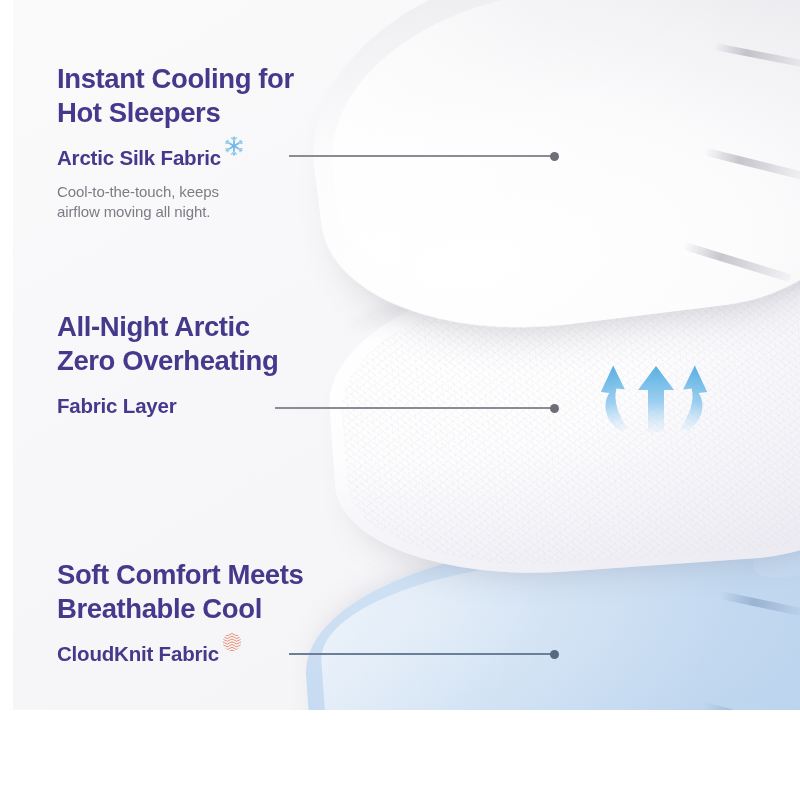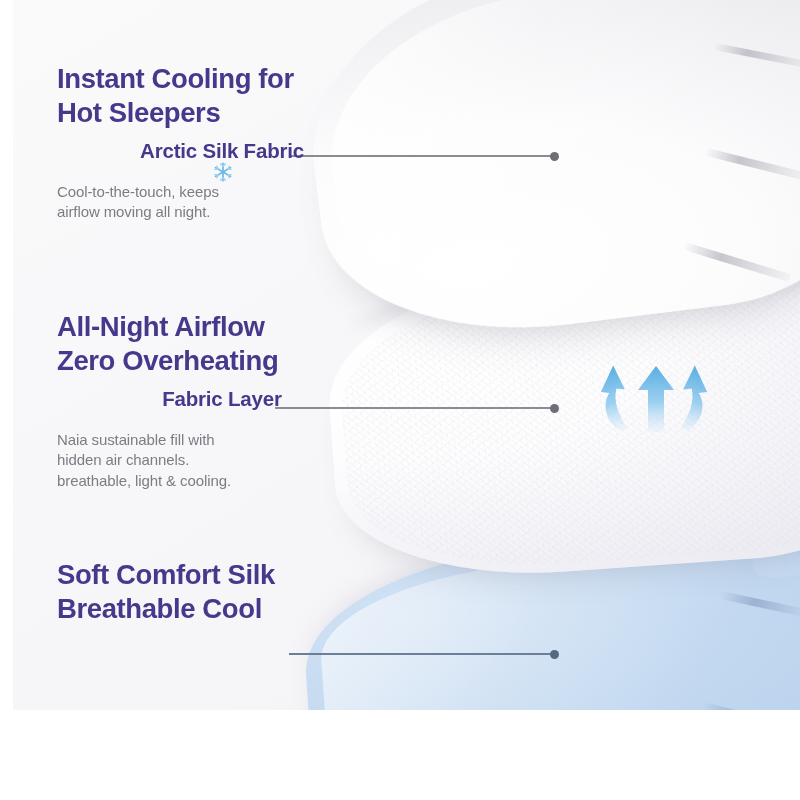--- a/index.html
+++ b/index.html
@@ -172,24 +172,23 @@
     color: #45398c;
     font-size: 27.5px;
     font-weight: bold;
     line-height: 1.23;
     letter-spacing: -0.4px;
     margin: 0;
     white-space: pre-line;
   }
   .sub-row {
     display: flex;
-    align-items: center;
+    align-items: flex-end;
     margin-top: 11px;
     height: 28px;
-    flex-direction: column;
   }
   .subhead {
     color: #45398c;
     font-size: 20.5px;
     font-weight: bold;
     letter-spacing: -0.2px;
     line-height: 1;
   }
   .sub-icon {
     width: 22px; height: 22px;
@@ -282,28 +281,46 @@
             <path d="M17.5 8.9 L20.8 9.1 M17.5 8.9 L18.8 5.9"></path>
           </g>
         </svg>
       </span>
     </div>
     <p class="body">Cool-to-the-touch, keeps
 airflow moving all night.</p>
   </div>
 
   <div class="block" id="block-2">
-    <p class="headline">All-Night Airflow
+    <p class="headline">All-Night Arctic
 Zero Overheating</p>
     <div class="sub-row">
       <span class="subhead">Fabric Layer</span>
     </div>
-    <p class="body">Naia sustainable fill with
-hidden air channels.
-breathable, light &amp; cooling.</p>
   </div>
 
   <div class="block" id="block-3">
-    <p class="headline">Soft Comfort Silk
+    <p class="headline">Soft Comfort Meets
 Breathable Cool</p>
+    <div class="sub-row">
+      <span class="subhead">CloudKnit Fabric</span>
+      <span class="sub-icon">
+        <svg width="22" height="22" viewBox="0 0 24 24">
+          <defs>
+            <clipPath id="knitclip">
+                <circle cx="12" cy="12" r="10"></circle>
+              </clipPath>
+          </defs>
+          <g clip-path="url(#knitclip)" stroke="#e8836a" stroke-width="1.05" fill="none" opacity="0.95">
+            <path d="M-1 4 q2.6 -2.6 5.2 0 q2.6 2.6 5.2 0 q2.6 -2.6 5.2 0 q2.6 2.6 5.2 0 q2.6 -2.6 5.2 0"></path>
+            <path d="M-1 7 q2.6 -2.6 5.2 0 q2.6 2.6 5.2 0 q2.6 -2.6 5.2 0 q2.6 2.6 5.2 0 q2.6 -2.6 5.2 0"></path>
+            <path d="M-1 10 q2.6 -2.6 5.2 0 q2.6 2.6 5.2 0 q2.6 -2.6 5.2 0 q2.6 2.6 5.2 0 q2.6 -2.6 5.2 0"></path>
+            <path d="M-1 13 q2.6 -2.6 5.2 0 q2.6 2.6 5.2 0 q2.6 -2.6 5.2 0 q2.6 2.6 5.2 0 q2.6 -2.6 5.2 0"></path>
+            <path d="M-1 16 q2.6 -2.6 5.2 0 q2.6 2.6 5.2 0 q2.6 -2.6 5.2 0 q2.6 2.6 5.2 0 q2.6 -2.6 5.2 0"></path>
+            <path d="M-1 19 q2.6 -2.6 5.2 0 q2.6 2.6 5.2 0 q2.6 -2.6 5.2 0 q2.6 2.6 5.2 0 q2.6 -2.6 5.2 0"></path>
+            <path d="M-1 22 q2.6 -2.6 5.2 0 q2.6 2.6 5.2 0 q2.6 -2.6 5.2 0 q2.6 2.6 5.2 0 q2.6 -2.6 5.2 0"></path>
+          </g>
+        </svg>
+      </span>
+    </div>
   </div>
 
 </div>
 
 </body></html>

